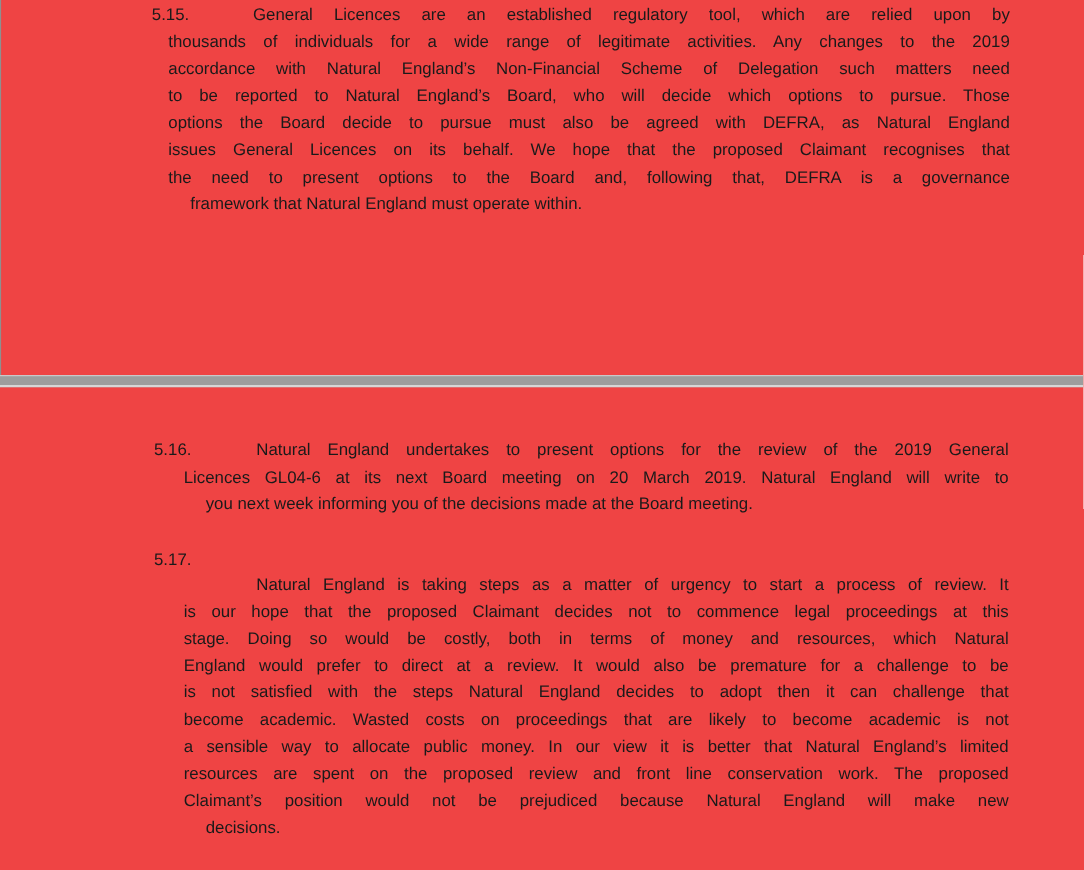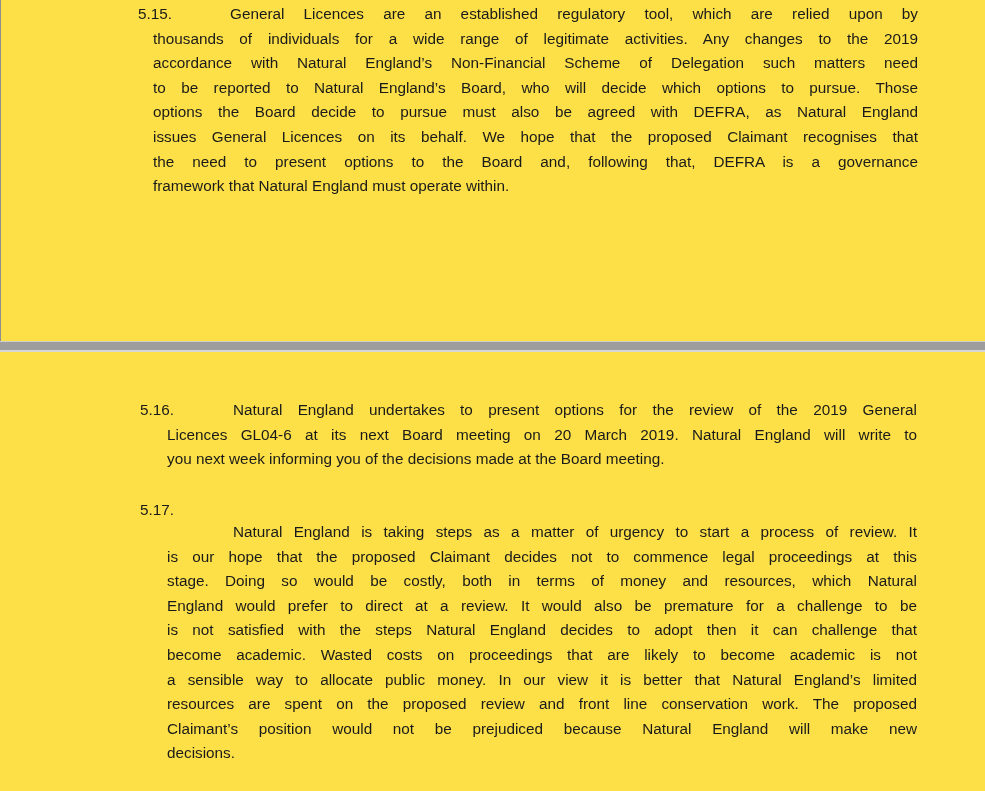--- a/index.html
+++ b/index.html
@@ -4,21 +4,21 @@
 <style>
   html, body {
     margin: 0;
     padding: 0;
     background: #ffffff;
   }
   .canvas {
     position: relative;
     width: 985px;
     height: 791px;
-    background: #fde047;
+    background: #ef4444;
     overflow: hidden;
     font-family: "Liberation Sans", "DejaVu Sans", sans-serif;
     color: #1a1a1a;
   }
   .edge-line {
     position: absolute;
     left: 0;
     top: 0;
     width: 1px;
     height: 341px;
@@ -48,20 +48,21 @@
   .line {
     text-align: justify;
     text-align-last: justify;
     text-justify: inter-word;
     height: 24.6px;
     overflow: visible;
     white-space: normal;
   }
   .line.last {
     text-align-last: left;
+    margin-left: 20px;
   }
   .p1 { top: 2px;   left: 153px; width: 765px; }
   .p1 .pnum { left: -15px; }
   .p1 .first { padding-left: 77px; }
 
   .p2 { top: 398px; left: 167px; width: 750px; }
   .p2 .pnum { left: -27px; }
   .p2 .first { padding-left: 66px; }
 
   .p3 { top: 498px; left: 167px; width: 750px; }

